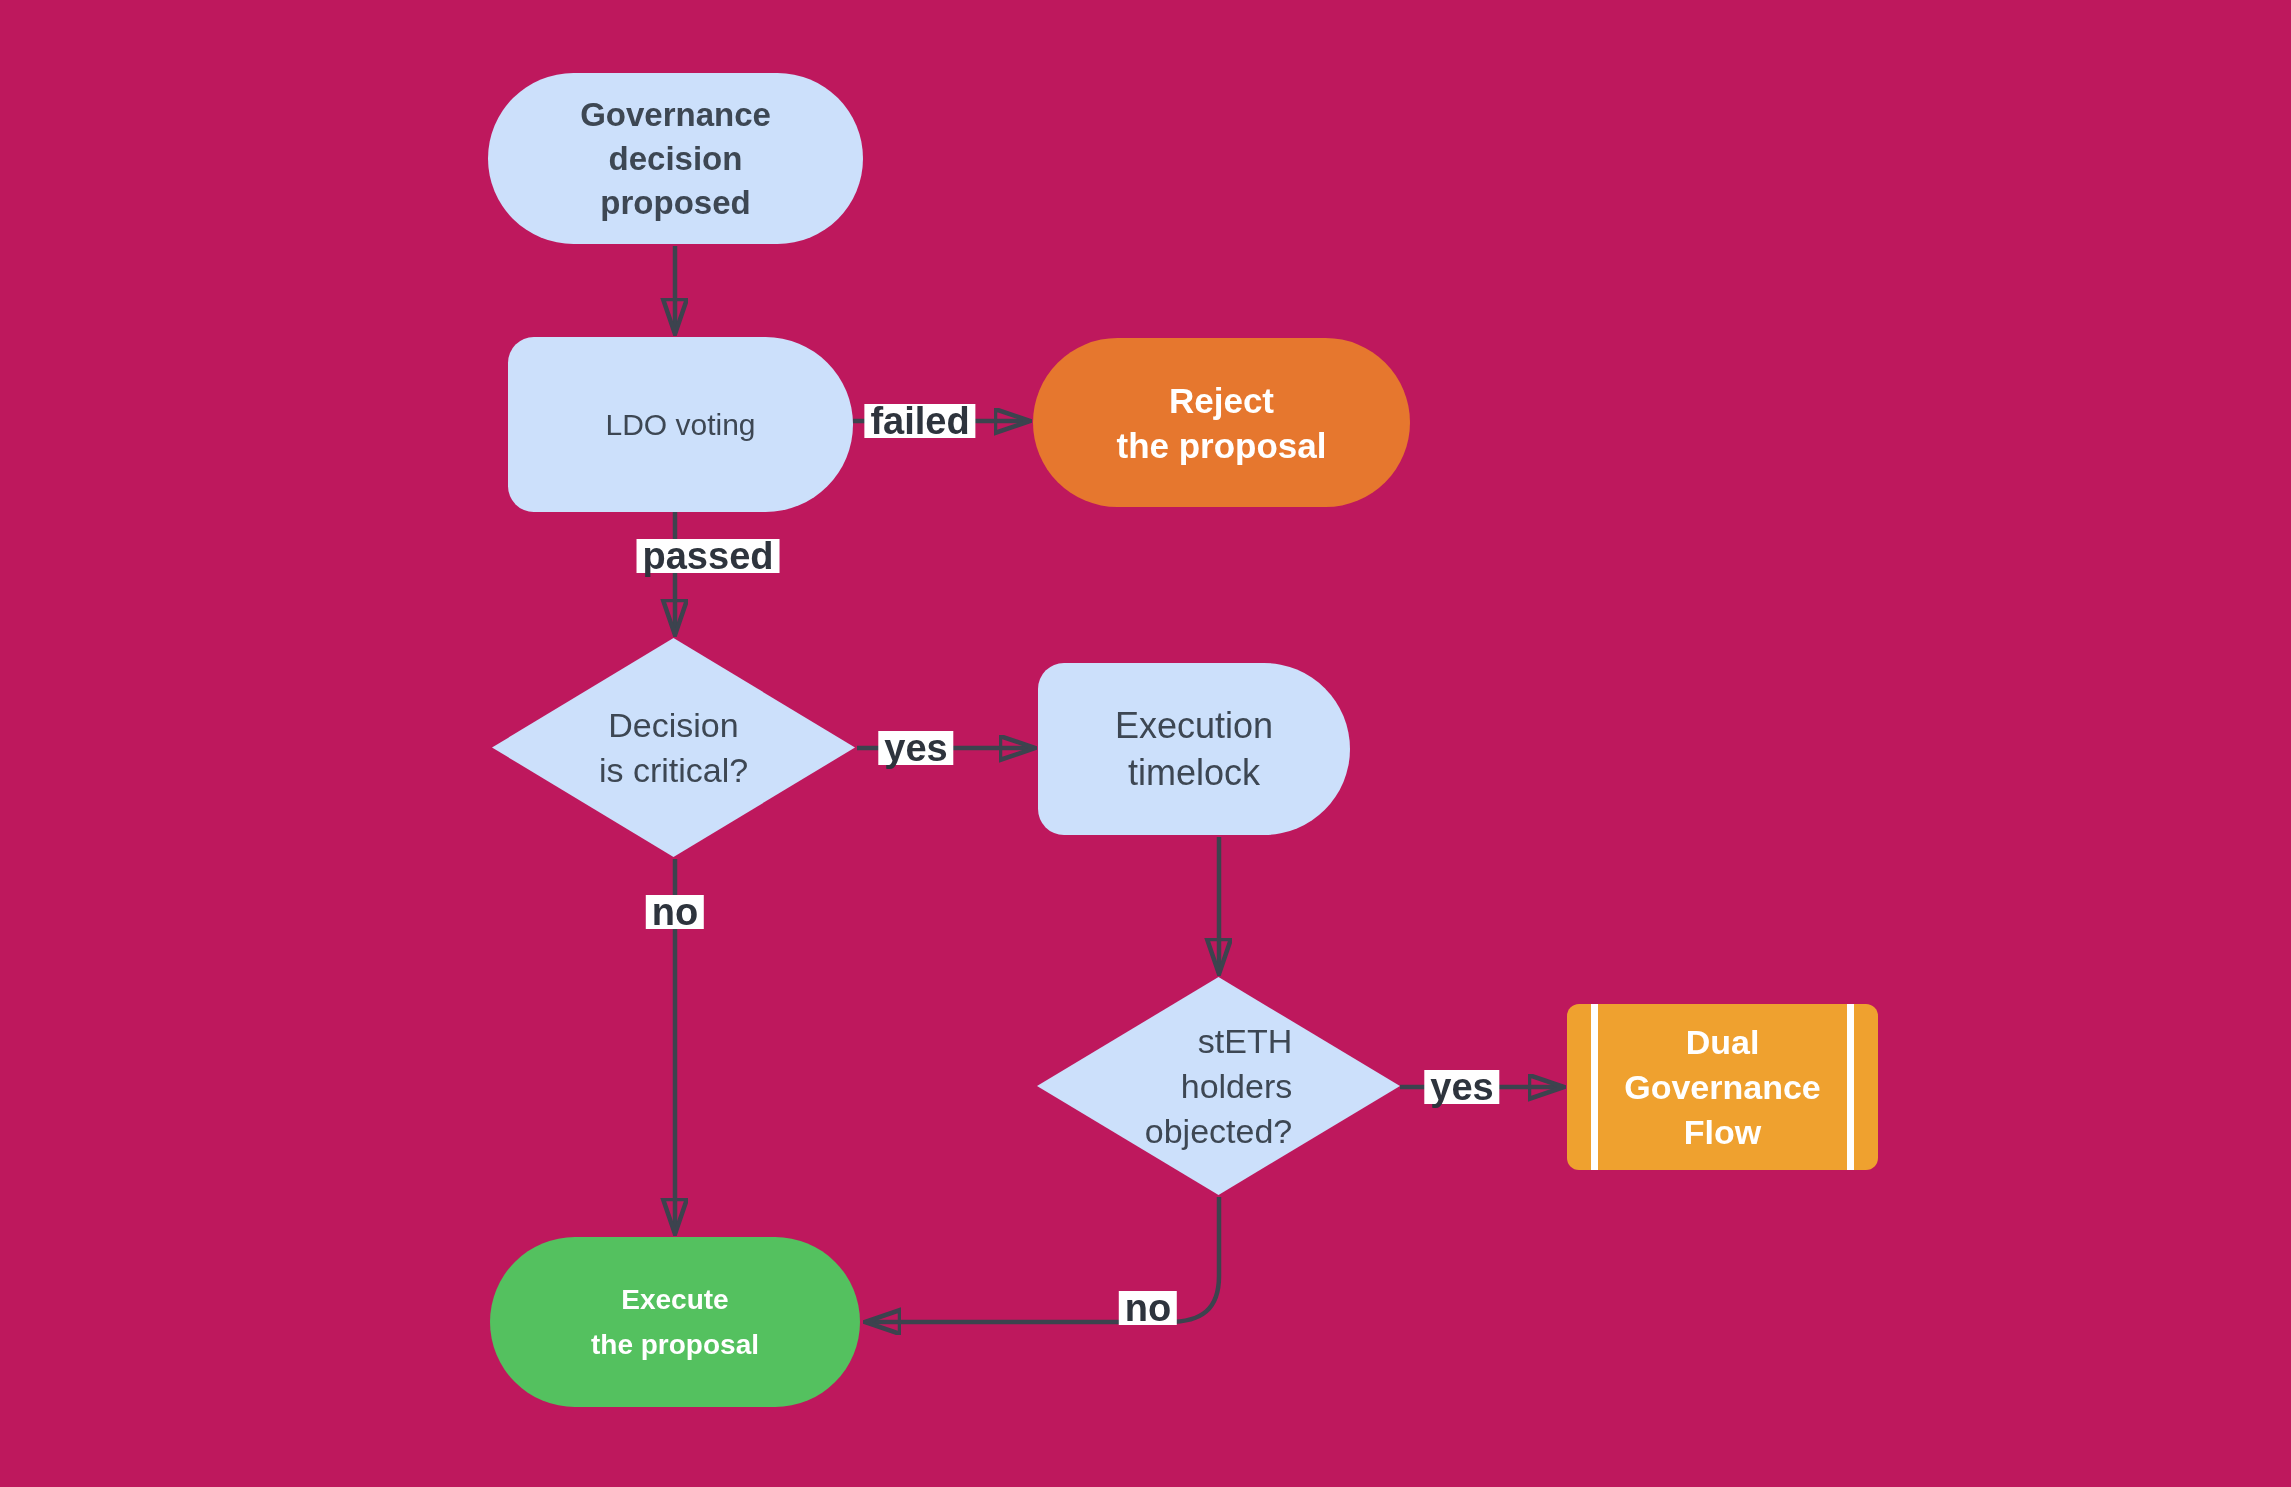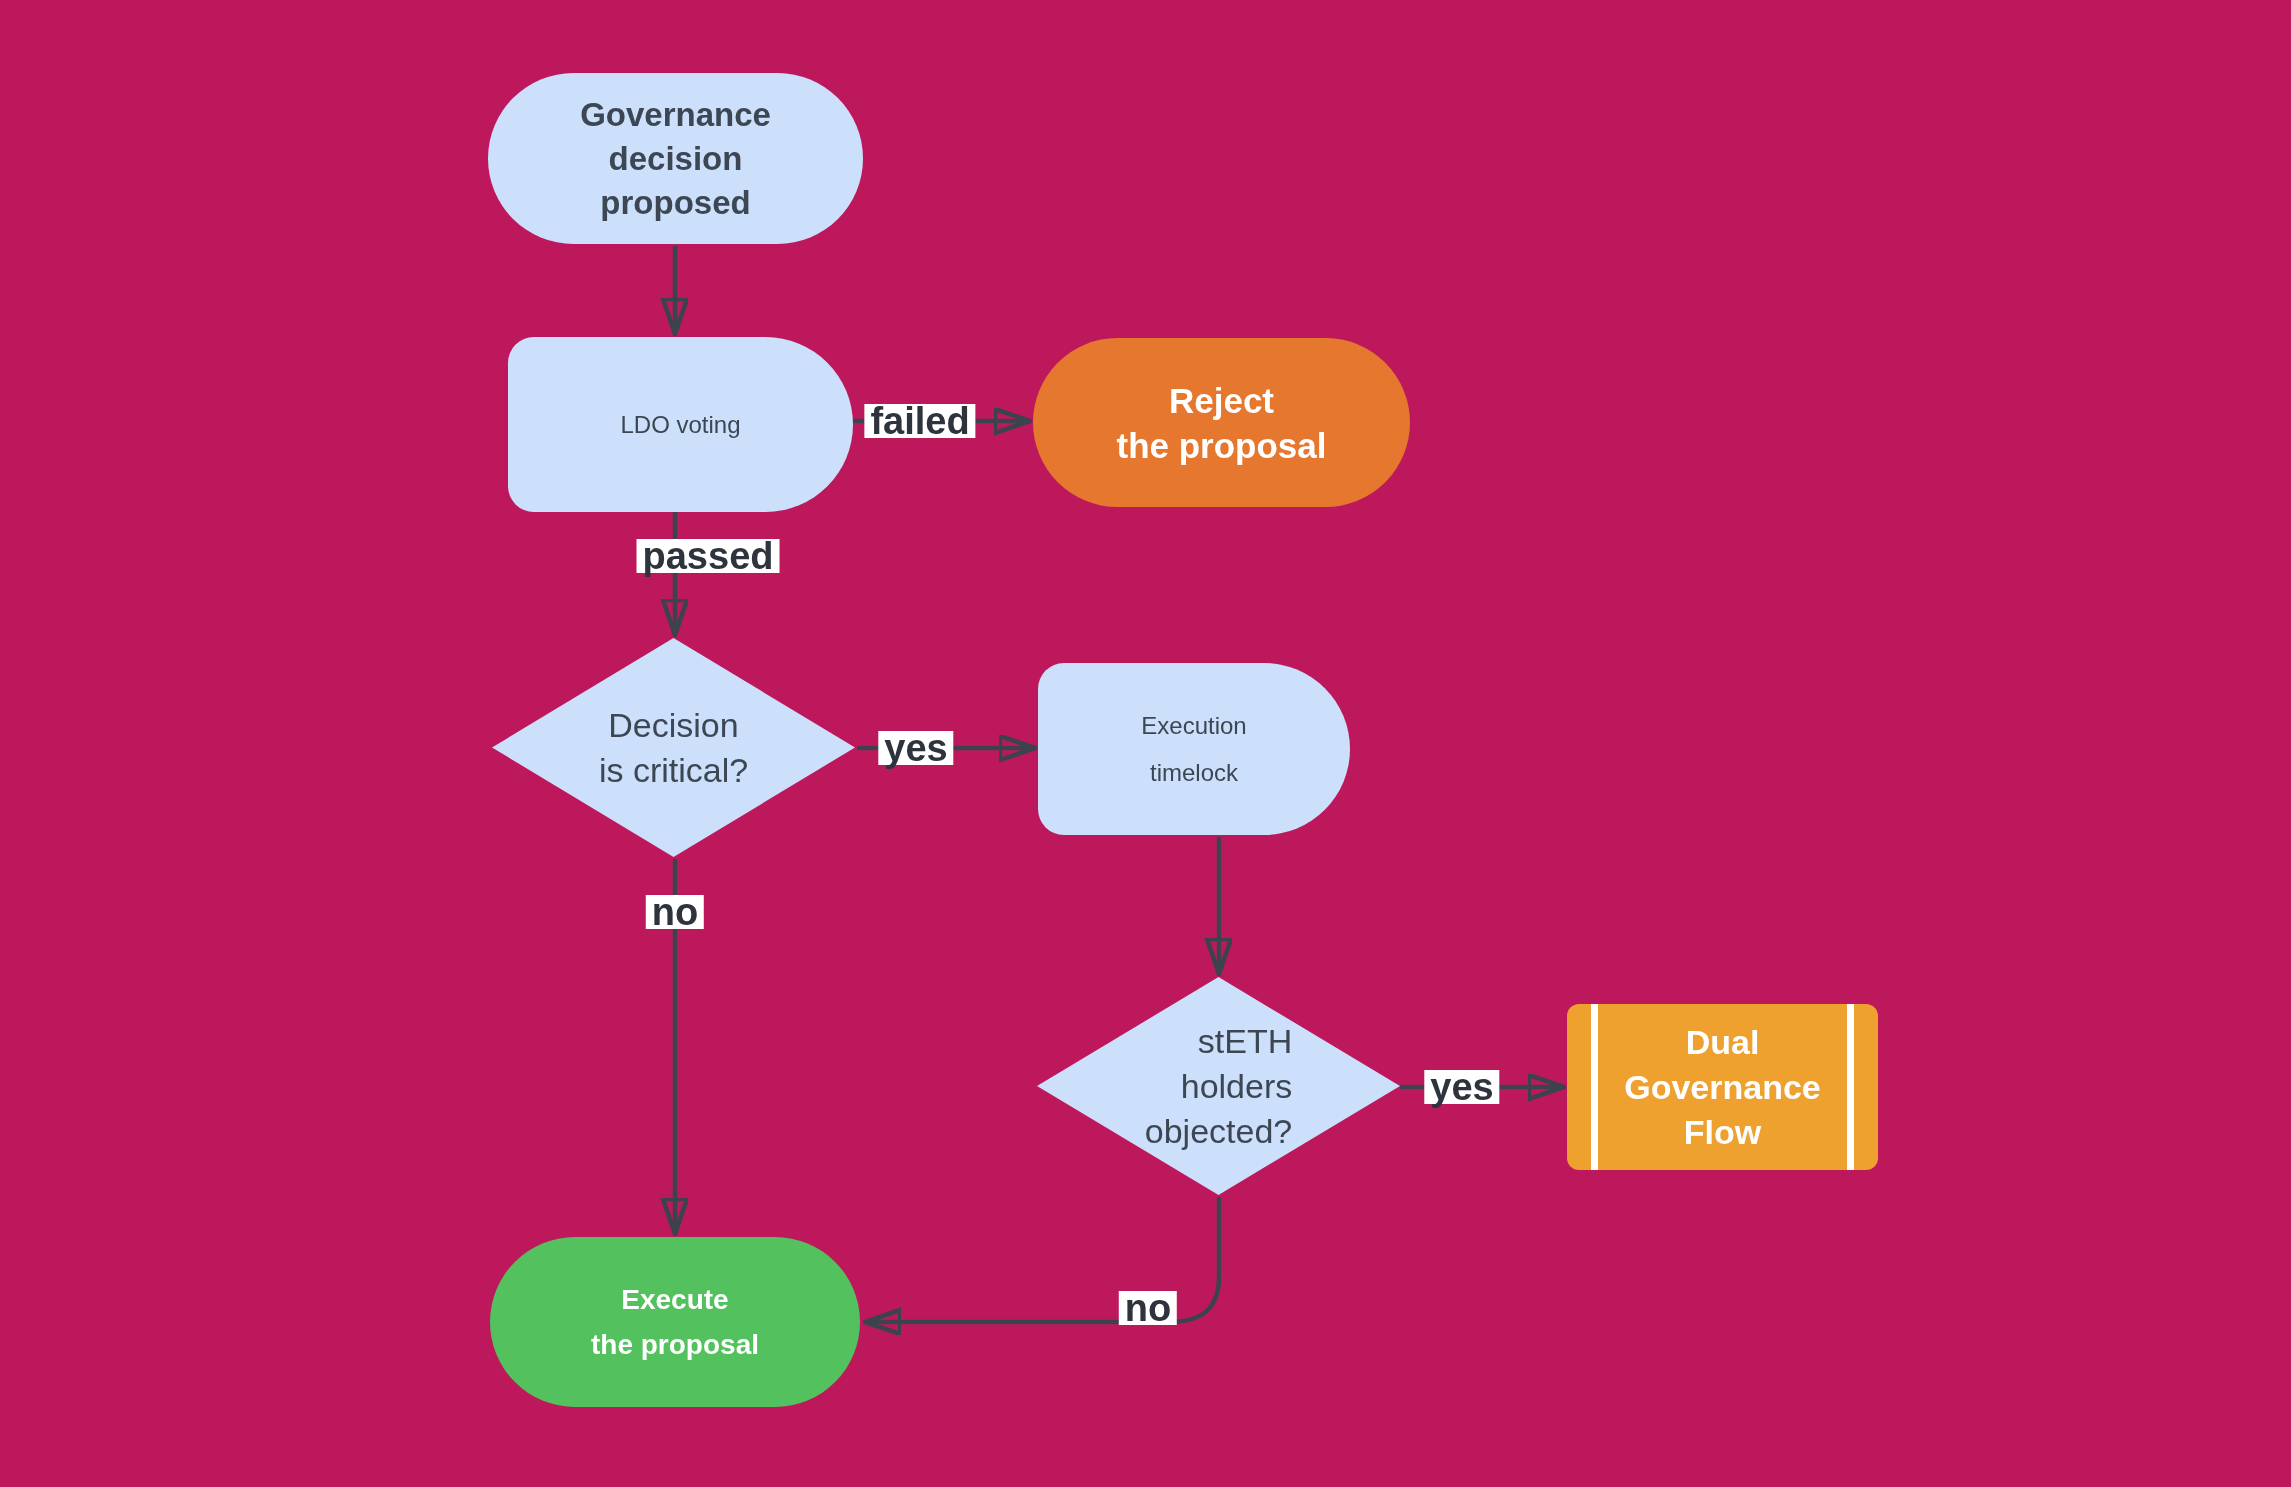--- a/index.html
+++ b/index.html
@@ -25,34 +25,34 @@
   .orange{ background: #E6772E; color: #ffffff; }
   .green { background: #54C15F; color: #ffffff; }
   .amber { background: #EFA12F; color: #ffffff; }
 
   
   #node-start { left: 488px; top: 73px; width: 375px; height: 171px;
     border-radius: 86px; font-weight: bold; font-size: 33px; line-height: 44px; }
 
   
   #node-ldo { left: 508px; top: 337px; width: 345px; height: 175px;
-    border-radius: 26px 88px 88px 26px; font-size: 24px; }
+    border-radius: 26px 88px 88px 26px; font-size: 30px; }
 
   
   #node-reject { left: 1033px; top: 338px; width: 377px; height: 169px;
     border-radius: 85px; font-weight: bold; font-size: 35px; line-height: 45px; }
 
   
   .diamond { clip-path: polygon(50% 0%, 100% 50%, 50% 100%, 0% 50%); font-size: 34px; line-height: 45px; }
   #node-critical { left: 492px; top: 638px; width: 363px; height: 219px; }
   #node-objected { left: 1037px; top: 977px; width: 363px; height: 218px; text-align: right; }
 
   
   #node-timelock { left: 1038px; top: 663px; width: 312px; height: 172px;
-    border-radius: 26px 86px 86px 26px; font-size: 24px; line-height: 47px; }
+    border-radius: 26px 86px 86px 26px; font-size: 36px; line-height: 47px; }
 
   
   #node-dual { left: 1567px; top: 1004px; width: 311px; height: 166px;
     border-radius: 12px; font-weight: bold; font-size: 34px; line-height: 45px; }
   #node-dual .vbar {
     position: absolute; top: 0; bottom: 0; width: 7px; background: #ffffff;
   }
   #node-dual .vbar.left  { left: 24px; }
   #node-dual .vbar.right { right: 24px; }
 

